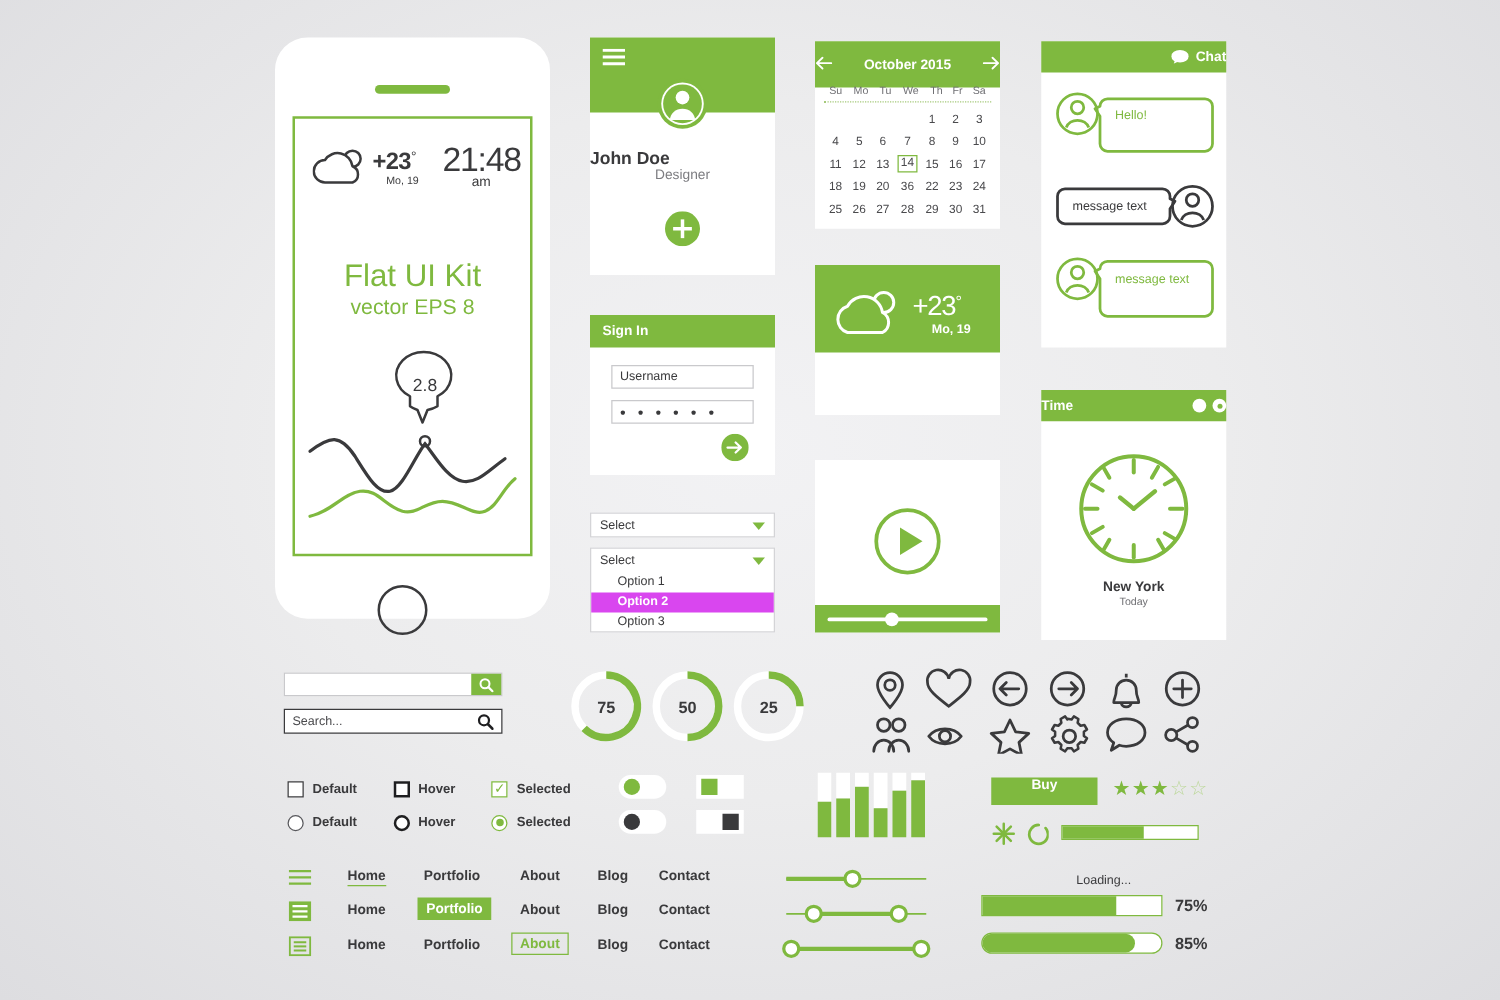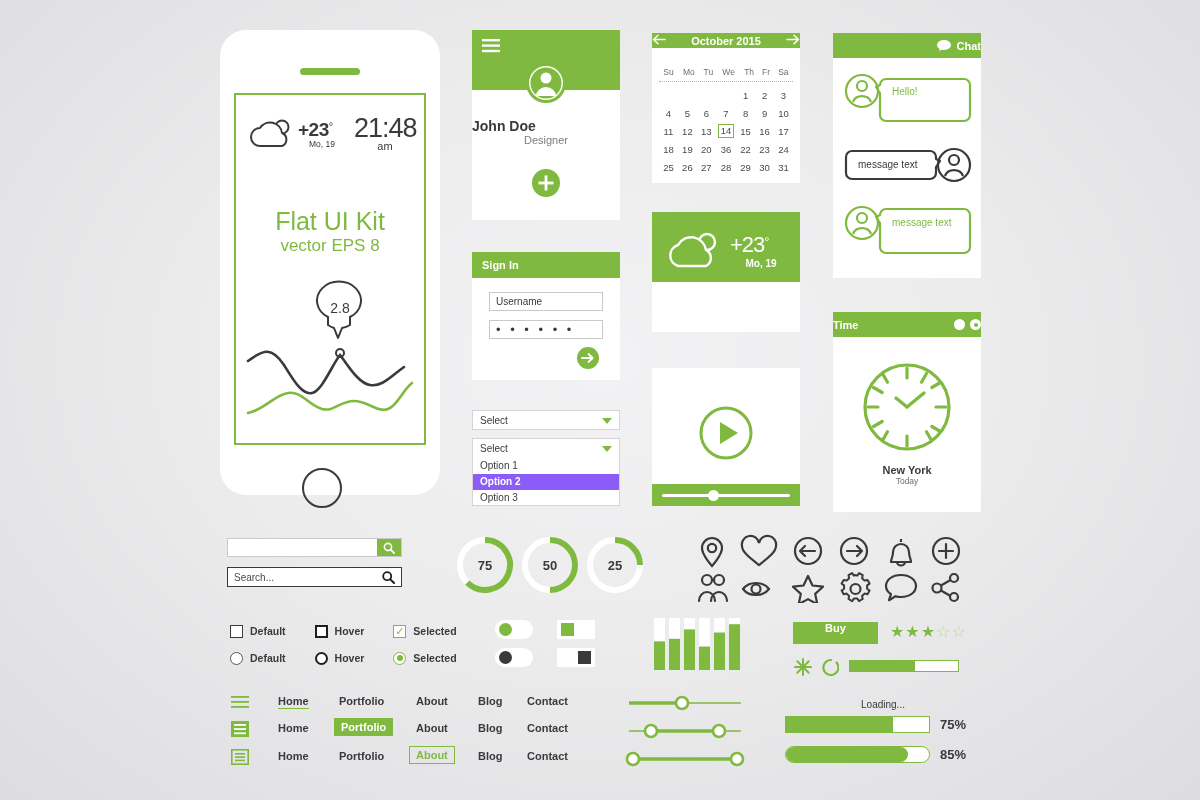--- a/index.html
+++ b/index.html
@@ -63,29 +63,29 @@
     font-size: 10px; color:#3a3a3c; display:flex; align-items:center; padding-left:6px;
   }
   #pw-dots { letter-spacing: 3px; font-size: 13px; line-height: 0;}
 
   
   #select1 { left: 472px; top: 410px; width: 148px; height: 20px;
              background:#fff; border:1px solid #d4d4d7; box-sizing:border-box;}
   #select2 { left: 472px; top: 438px; width: 148px; height: 68px;
              background:#fff; border:1px solid #d4d4d7; box-sizing:border-box;}
   .sel-label { font-size: 10px; color:#3a3a3c; padding-left:7px; line-height:19px;}
-  .opt { font-size: 10px; color:#3a3a3c; padding-left:7px; height:16px; line-height:16px;}
-  .opt.active { background:#8b5cf6; color:#fff; font-weight:700; }
+  .opt { font-size: 10px; color:#3a3a3c; padding-left:21px; height:16px; line-height:16px;}
+  .opt.active { background:#d946ef; color:#fff; font-weight:700; }
   .caret { position:absolute; right:7px; top:7px; width:0;height:0;
            border-left:5px solid transparent;border-right:5px solid transparent;
            border-top:6px solid #7fb93f;}
 
   
   #calendar { left: 652px; top: 33px; width: 148px; height: 150px; }
-  #cal-head { position:absolute;left:0;top:0;width:148px;height:15px;
+  #cal-head { position:absolute;left:0;top:0;width:148px;height:37px;
               justify-content:space-between; padding:0 0; box-sizing:border-box;}
   #cal-title { font-size:11px;font-weight:700;color:#fff;}
   table.cal { border-collapse: collapse; width: 134px; margin: 4px auto 0;}
   table.cal th { font-size: 8.5px; font-weight: 400; color:#6f6f73; height:14px;}
   table.cal td { font-size: 9.5px; color:#4a4a4d; text-align:center; height:16px; width:19px;}
   td.today span { border:1.5px solid #7fb93f; padding:0px 2px; display:inline-block; line-height:12px;}
   .dotted-sep { border-top: 1.5px dotted #a5c97a; width:134px; margin: 1px auto 2px;}
 
   
   #weather { left: 652px; top: 212px; width: 148px; height: 120px; }

